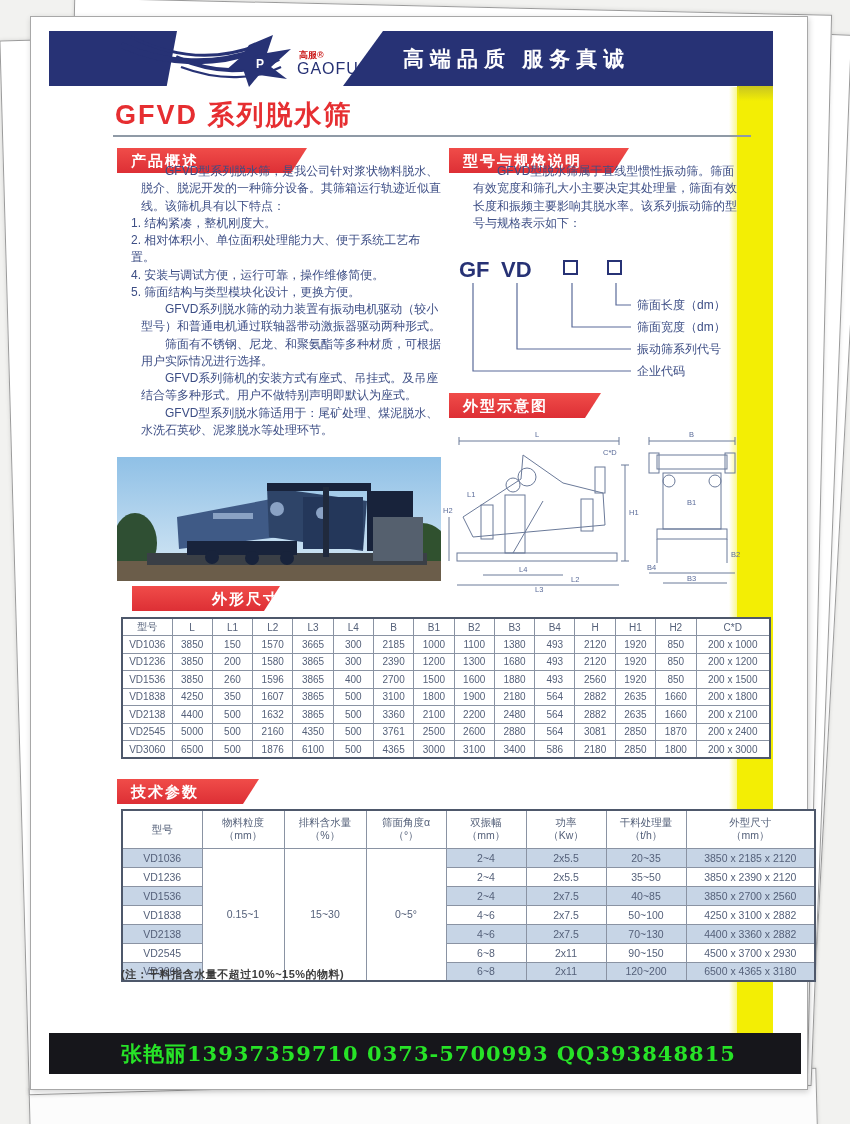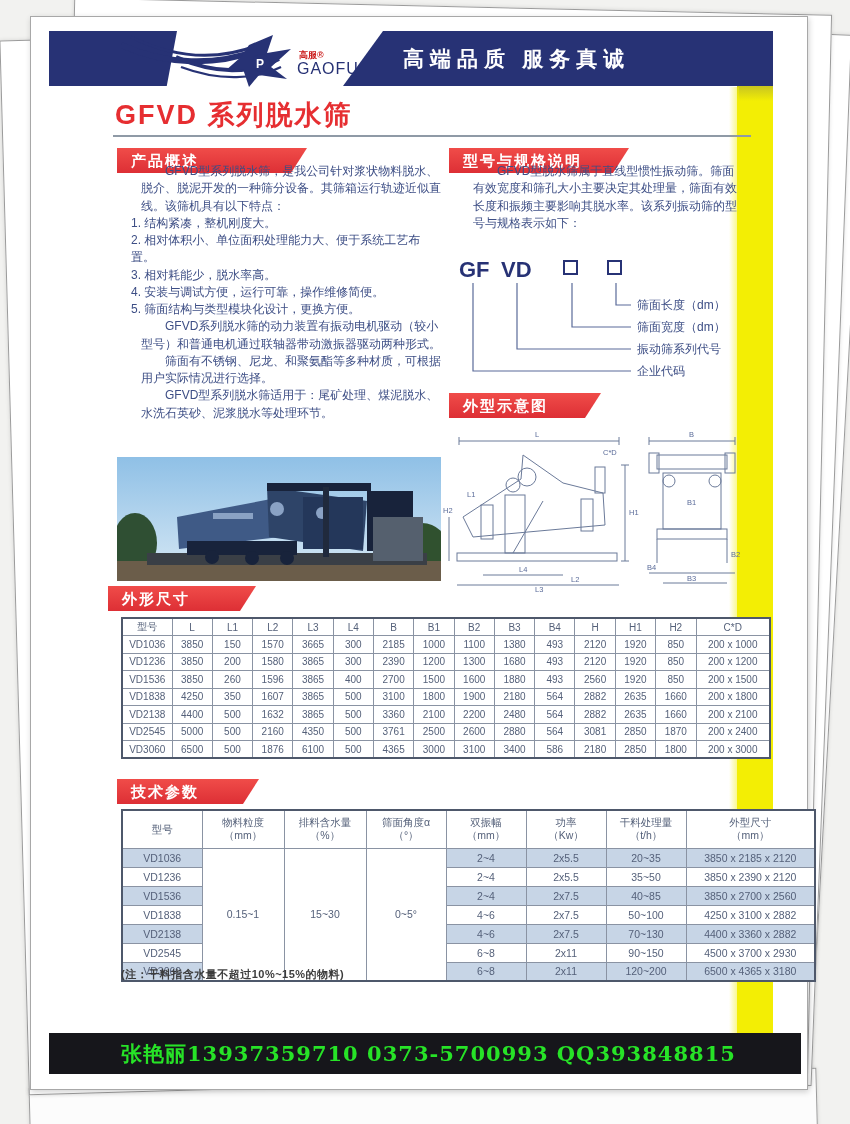--- a/index.html
+++ b/index.html
@@ -164,35 +164,35 @@
     <div class="logo-cn">高服®</div>
     <div class="logo-en">GAOFU</div>
   </div>
 
   <div class="abs doc-title">GFVD 系列脱水筛</div>
   <div class="abs title-rule"></div>
 
   <div class="banner" style="left:86px; top:131px; width:190px;">产品概述</div>
   <div class="banner" style="left:418px; top:131px; width:180px;">型号与规格说明</div>
   <div class="banner" style="left:418px; top:376px; width:152px;">外型示意图</div>
-  <div class="banner" style="left:77px; top:569px; width:148px;">外形尺寸</div>
+  <div class="banner" style="left:101px; top:569px; width:148px;text-align:right;">外形尺寸</div>
   <div class="banner" style="left:86px; top:762px; width:142px;">技术参数</div>
 
   <div class="abs copy left-col">
     <p class="ind">GFVD型系列脱水筛，是我公司针对浆状物料脱水、脱介、脱泥开发的一种筛分设备。其筛箱运行轨迹近似直线。该筛机具有以下特点：</p>
     <div id="feature-list">
         <p class="feat">1. 结构紧凑，整机刚度大。</p>
         <p class="feat">2. 相对体积小、单位面积处理能力大、便于系统工艺布置。</p>
-        <p class="feat">3. 相对耗能少，脱水率高。</p>
         <p class="feat">4. 安装与调试方便，运行可靠，操作维修简便。</p>
         <p class="feat">5. 筛面结构与类型模块化设计，更换方便。</p>
       </div>
     <div id="overview-paras">
         <p class="ind">GFVD系列脱水筛的动力装置有振动电机驱动（较小型号）和普通电机通过联轴器带动激振器驱动两种形式。</p>
         <p class="ind">筛面有不锈钢、尼龙、和聚氨酯等多种材质，可根据用户实际情况进行选择。</p>
+        <p class="ind">GFVD系列筛机的安装方式有座式、吊挂式。及吊座结合等多种形式。用户不做特别声明即默认为座式。</p>
         <p class="ind">GFVD型系列脱水筛适用于：尾矿处理、煤泥脱水、水洗石英砂、泥浆脱水等处理环节。</p>
       </div>
   </div>
 
   <div class="abs copy right-col">
     <p class="ind">GFVD型脱水筛属于直线型惯性振动筛。筛面有效宽度和筛孔大小主要决定其处理量，筛面有效长度和振频主要影响其脱水率。该系列振动筛的型号与规格表示如下：</p>
   </div>
 
   <div class="abs code-row">
     <span class="code-gf">GF</span>

